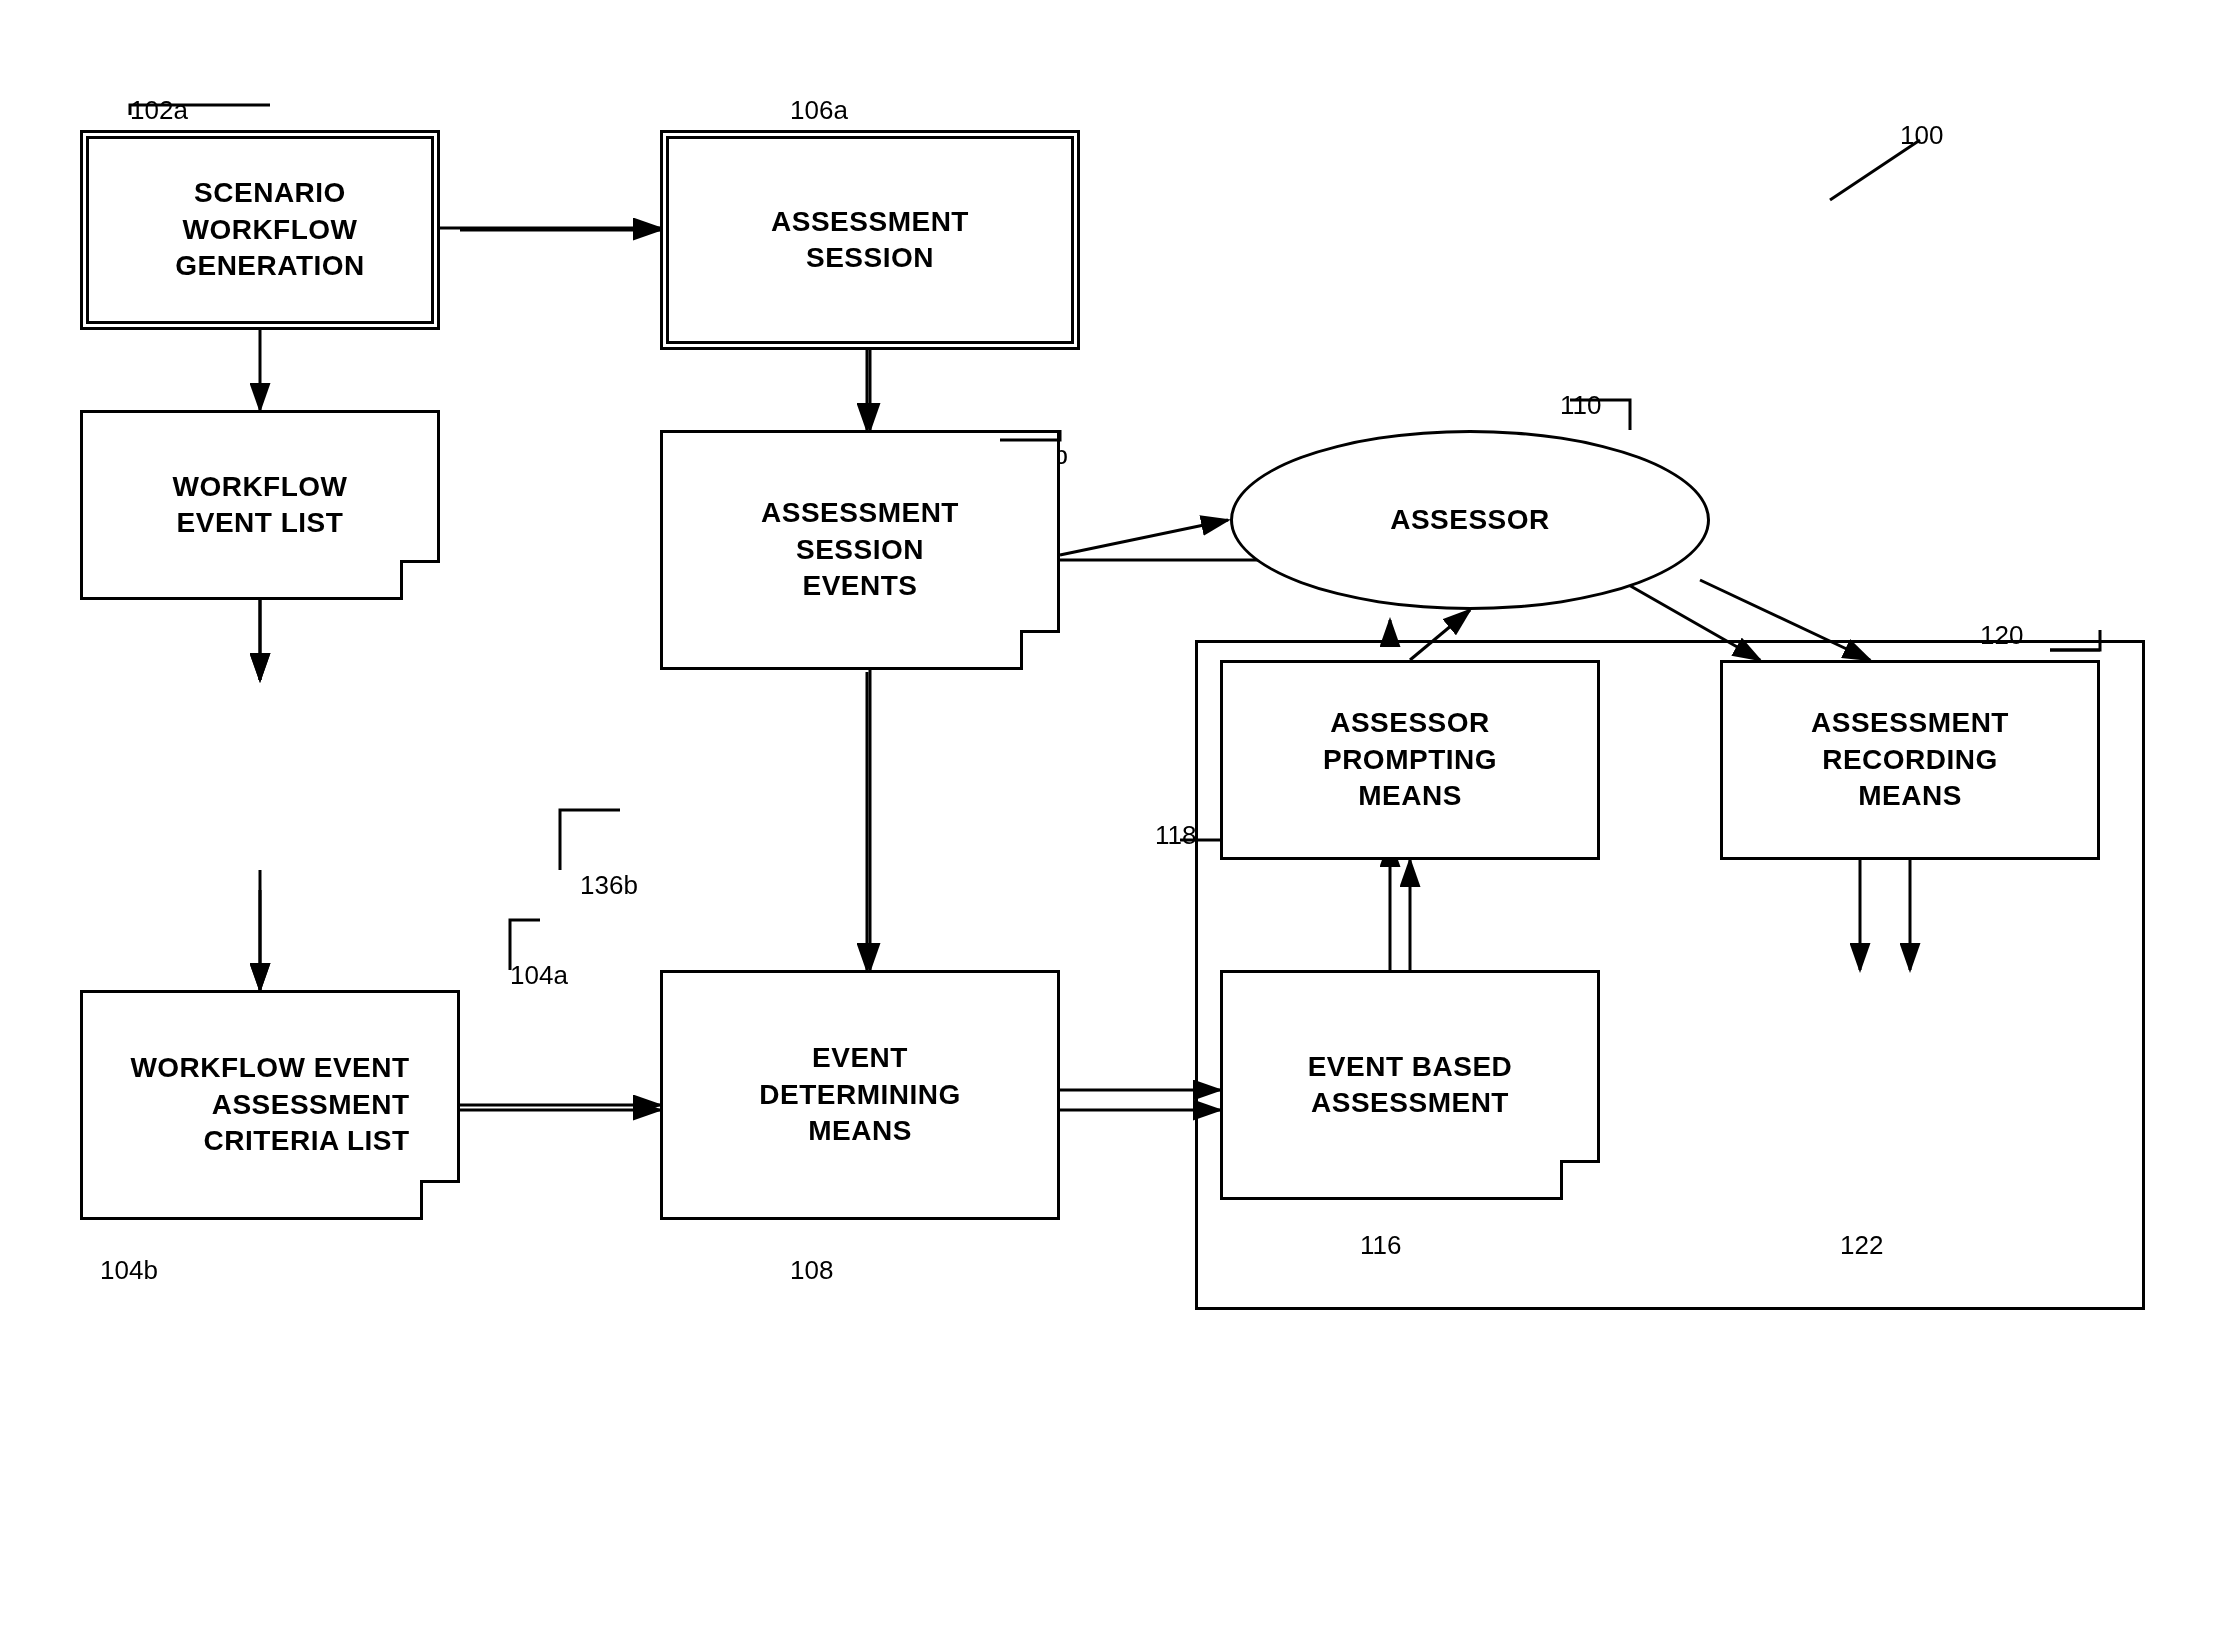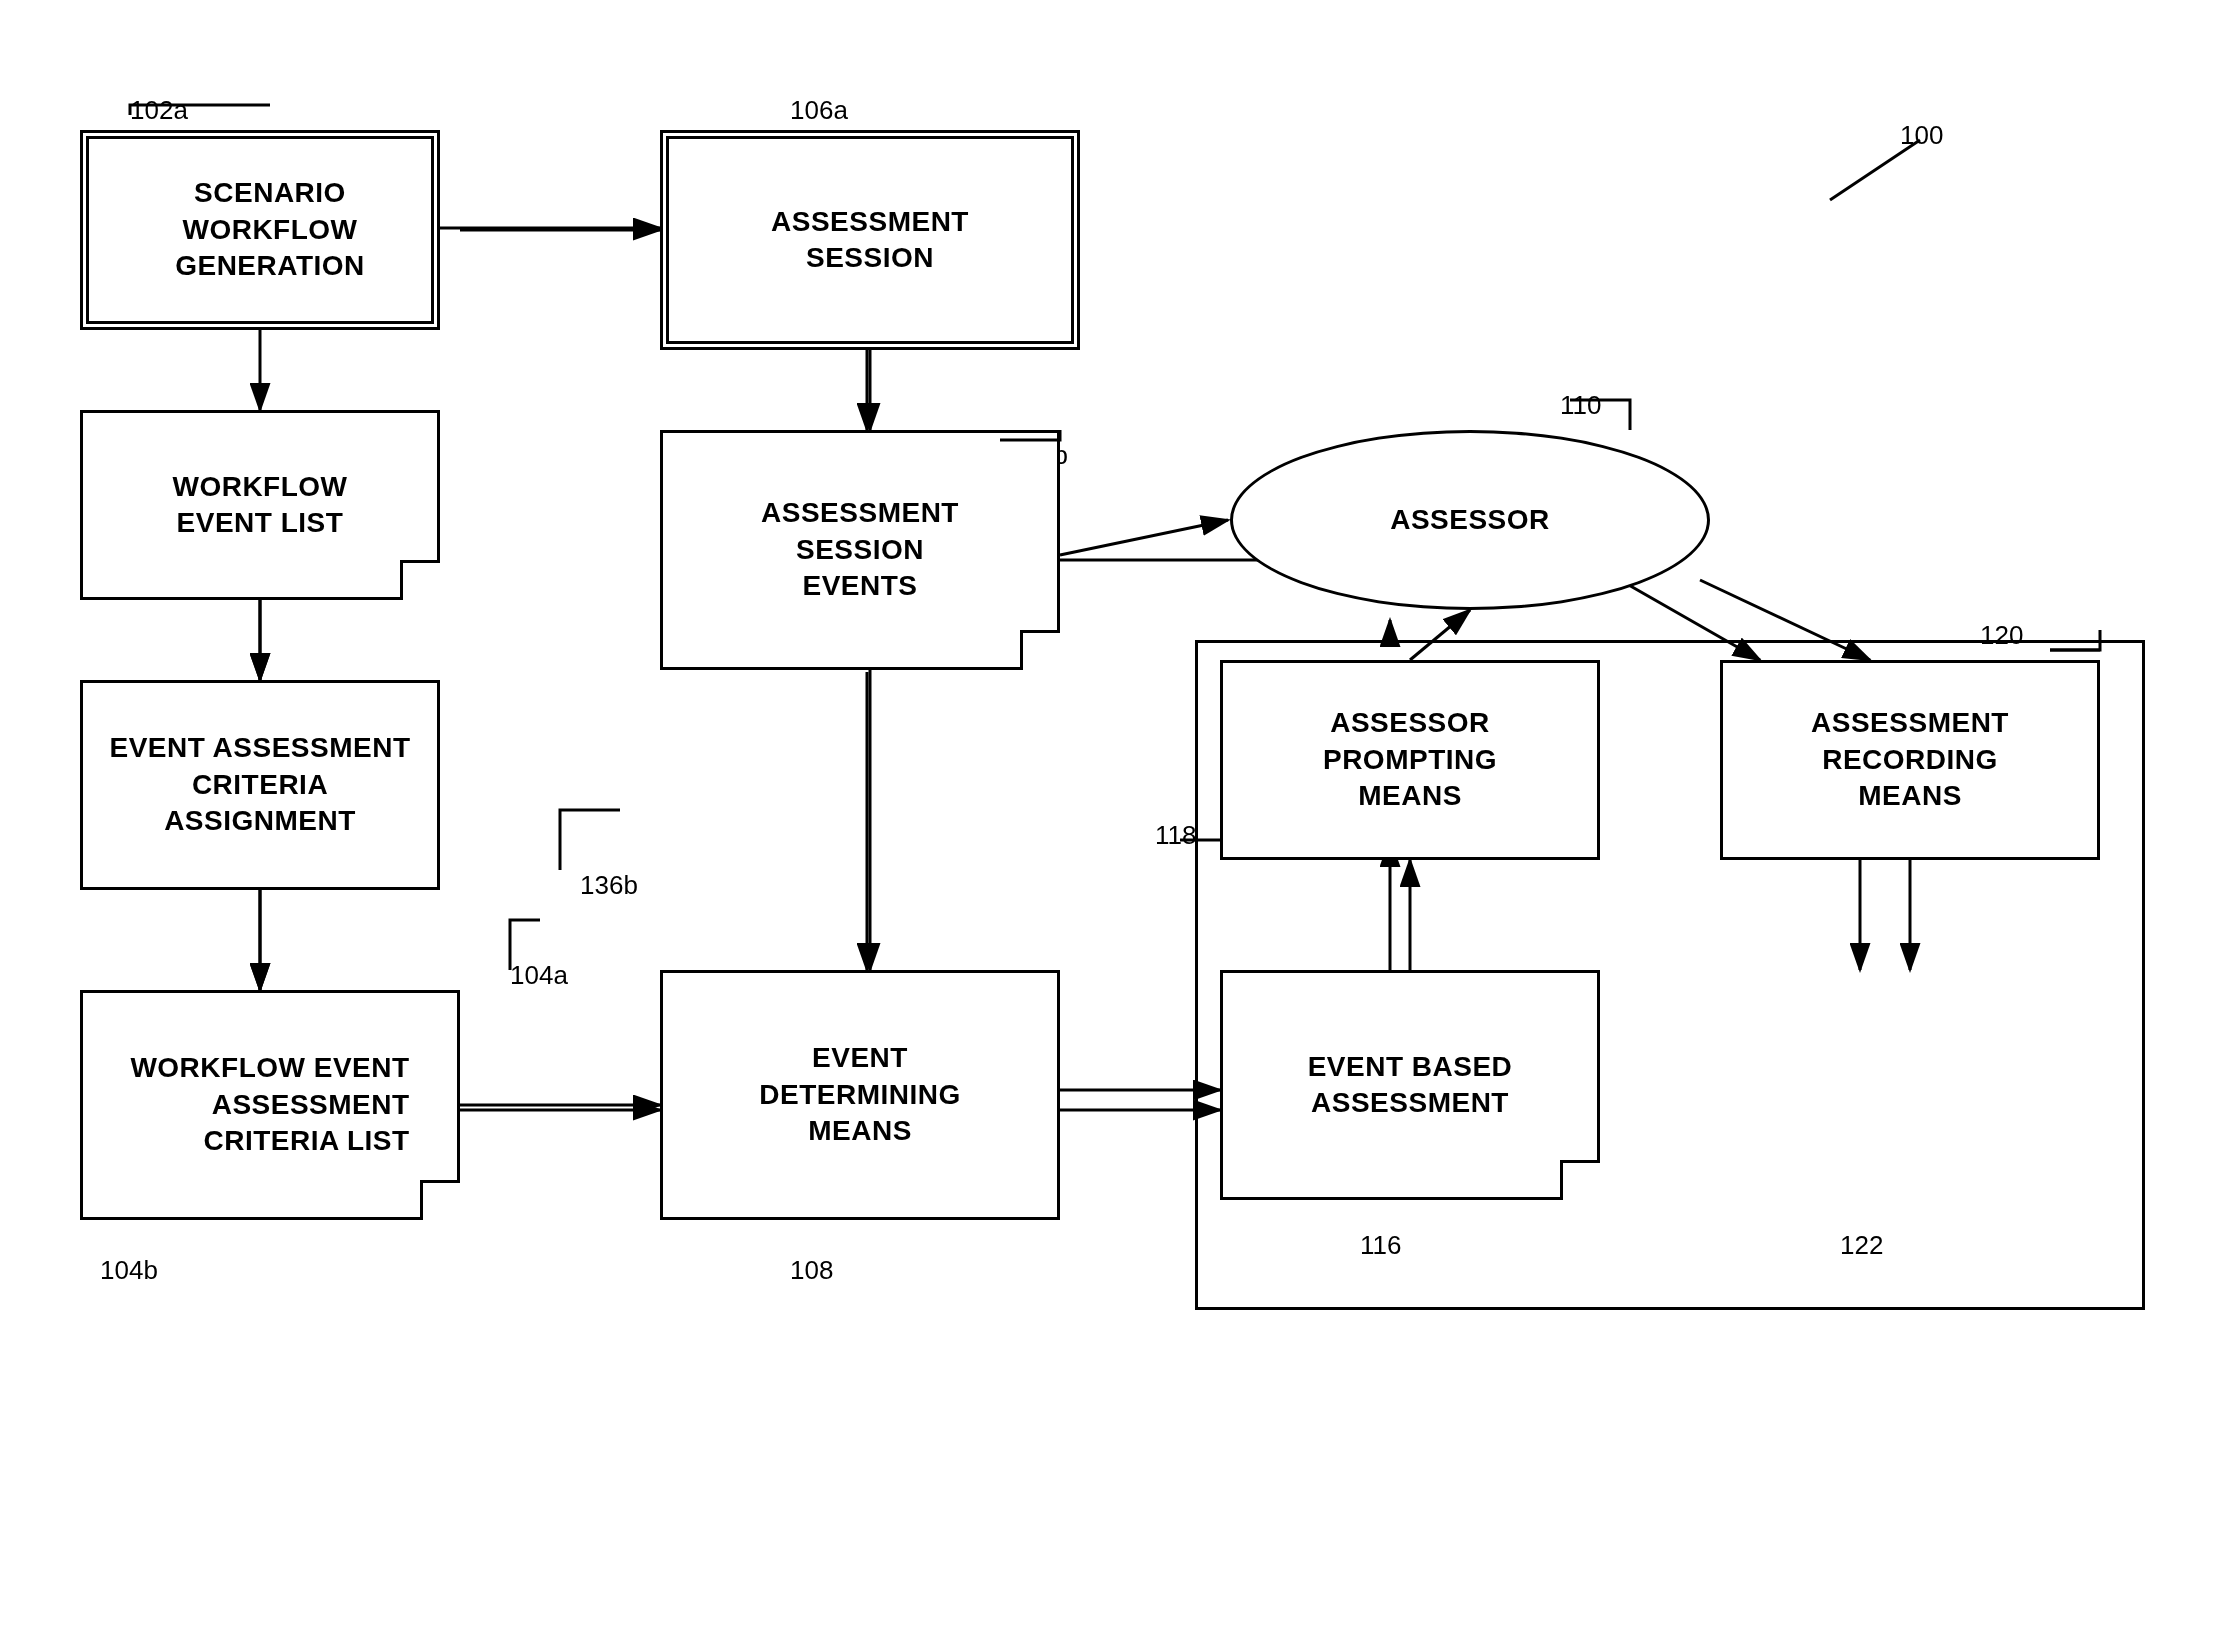--- a/index.html
+++ b/index.html
@@ -179,23 +179,20 @@
 
   <div class="box-double" style="left:80px; top:130px; width:360px; height:200px;padding-left:20px;">
     <span>SCENARIO<br>WORKFLOW<br>GENERATION</span>
   </div>
 
   <div class="doc-box" style="left:80px; top:410px; width:360px; height:190px;">
     <span>WORKFLOW<br>EVENT LIST</span>
     <div class="fold"></div>
   </div>
 
-  <div class="box" style="left:80px; top:680px; width:360px; height:210px;">
-    <span>EVENT ASSESSMENT<br>CRITERIA<br>ASSIGNMENT</span>
-  </div>
 
   <div class="doc-box" style="left:80px; top:990px; width:380px; height:230px;text-align:right;">
     <span>WORKFLOW EVENT<br>ASSESSMENT<br>CRITERIA LIST</span>
     <div class="fold"></div>
   </div>
 
   <span class="ref-label" style="left:510px; top:960px;">104a</span>
 
   <span class="ref-label" style="left:100px; top:1255px;">104b</span>
 

